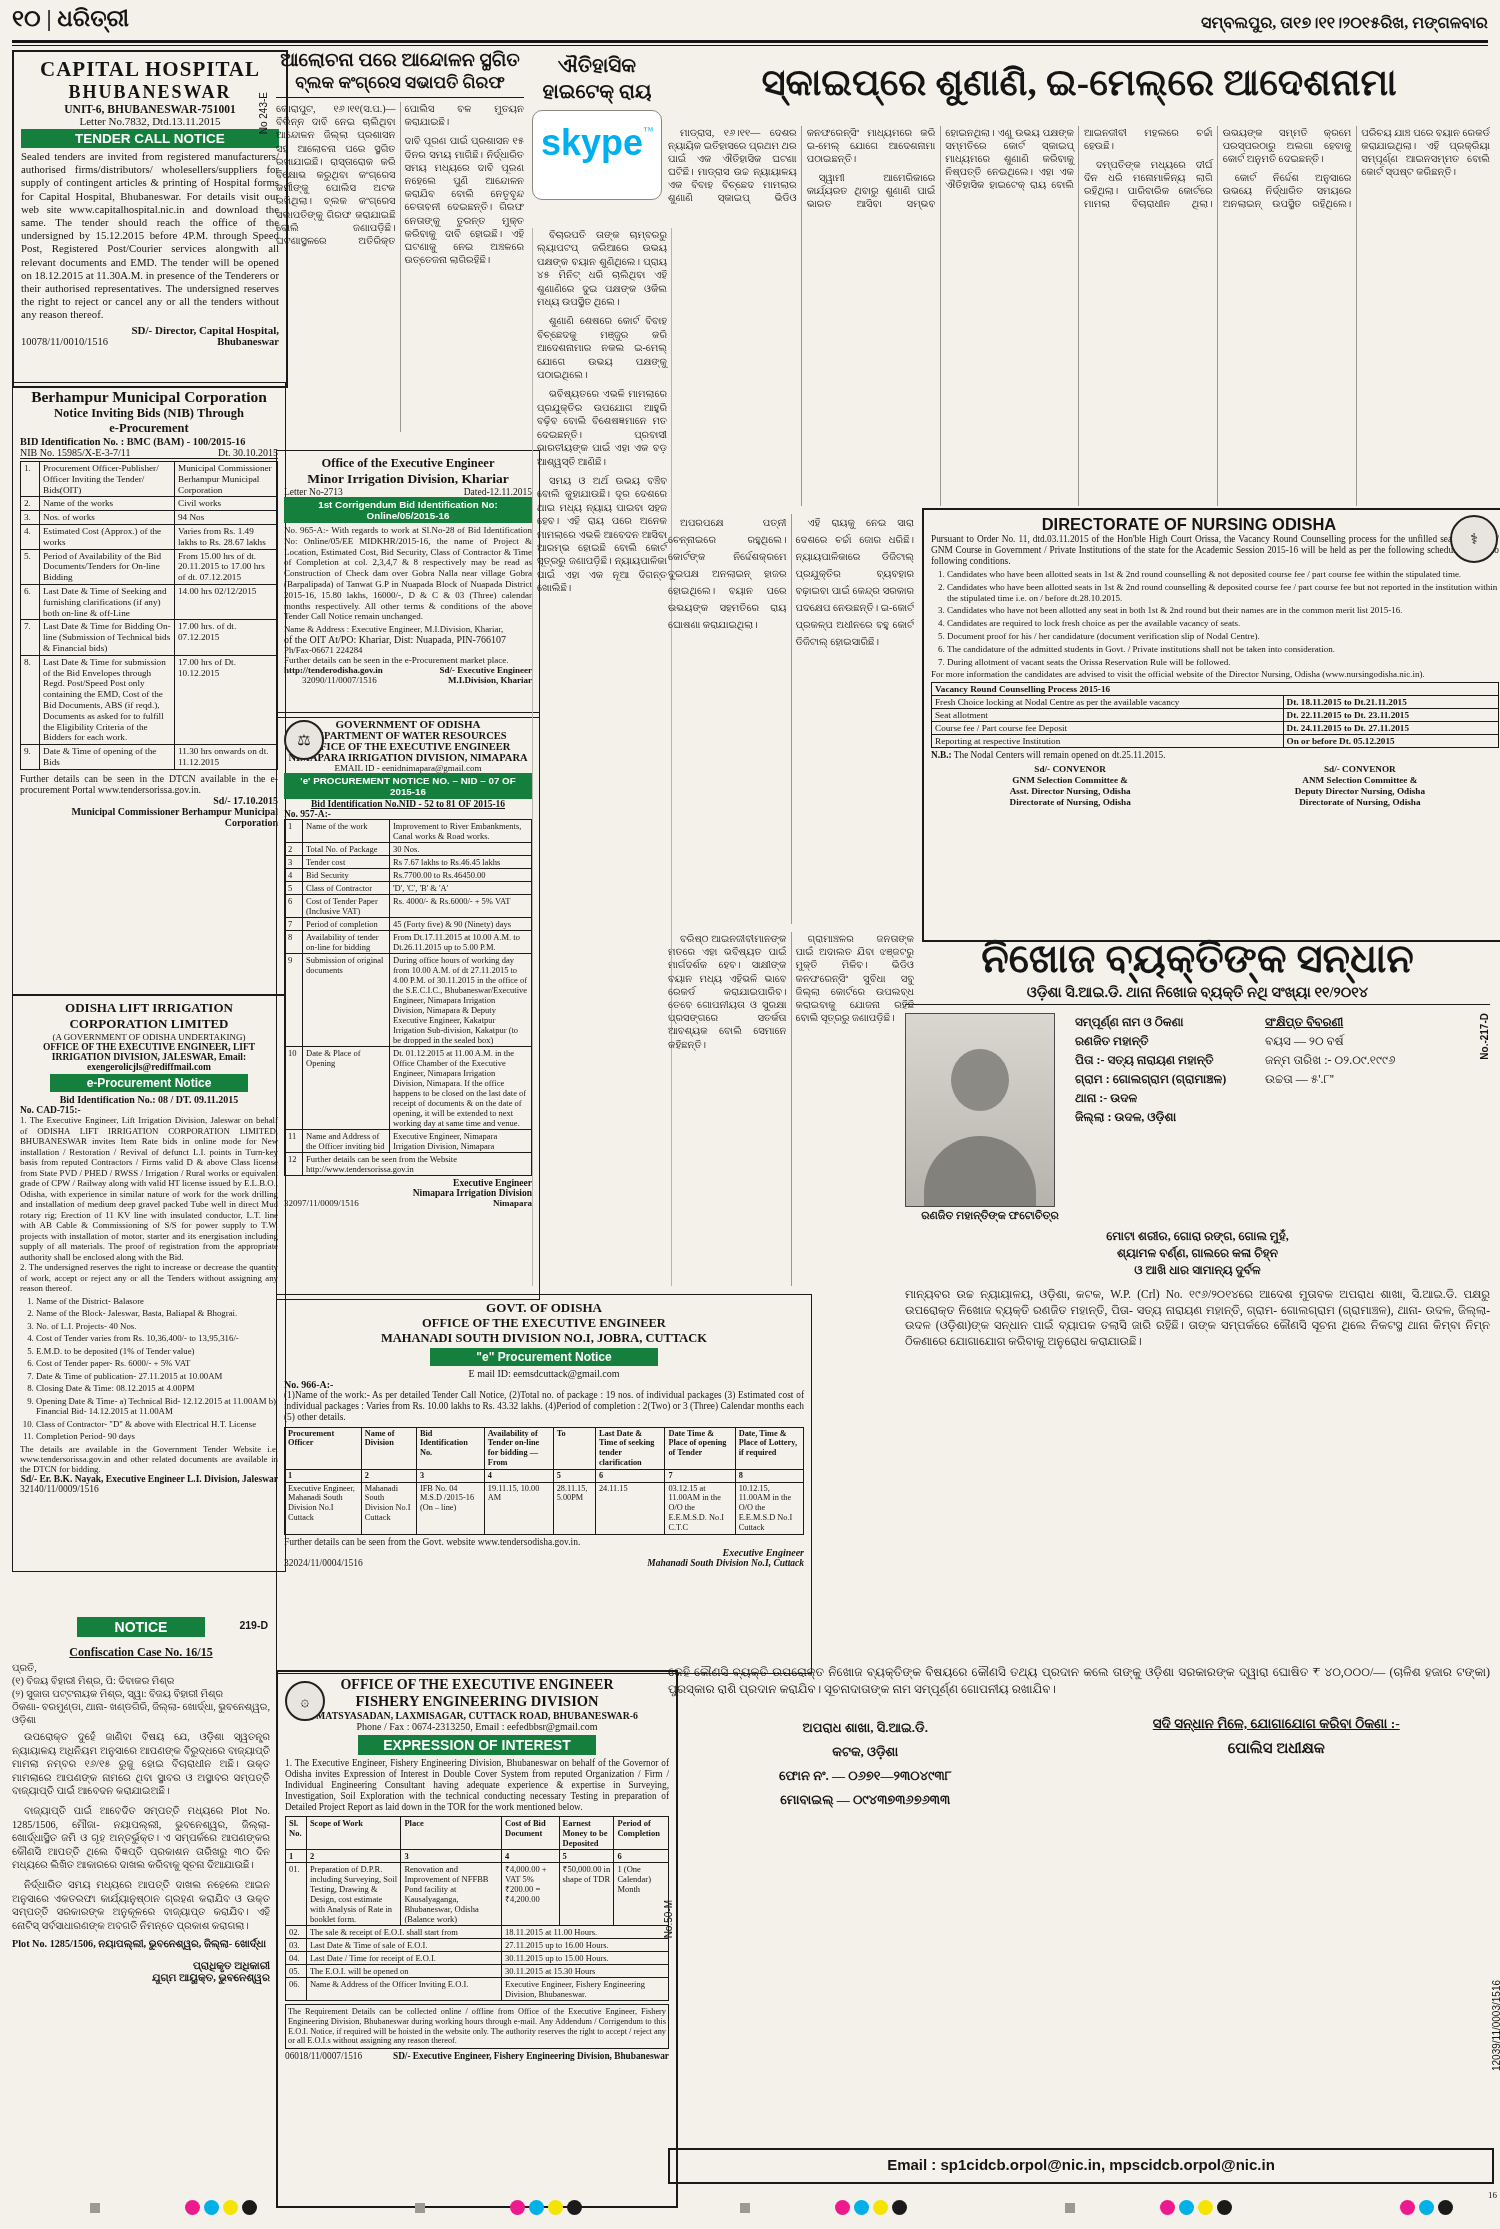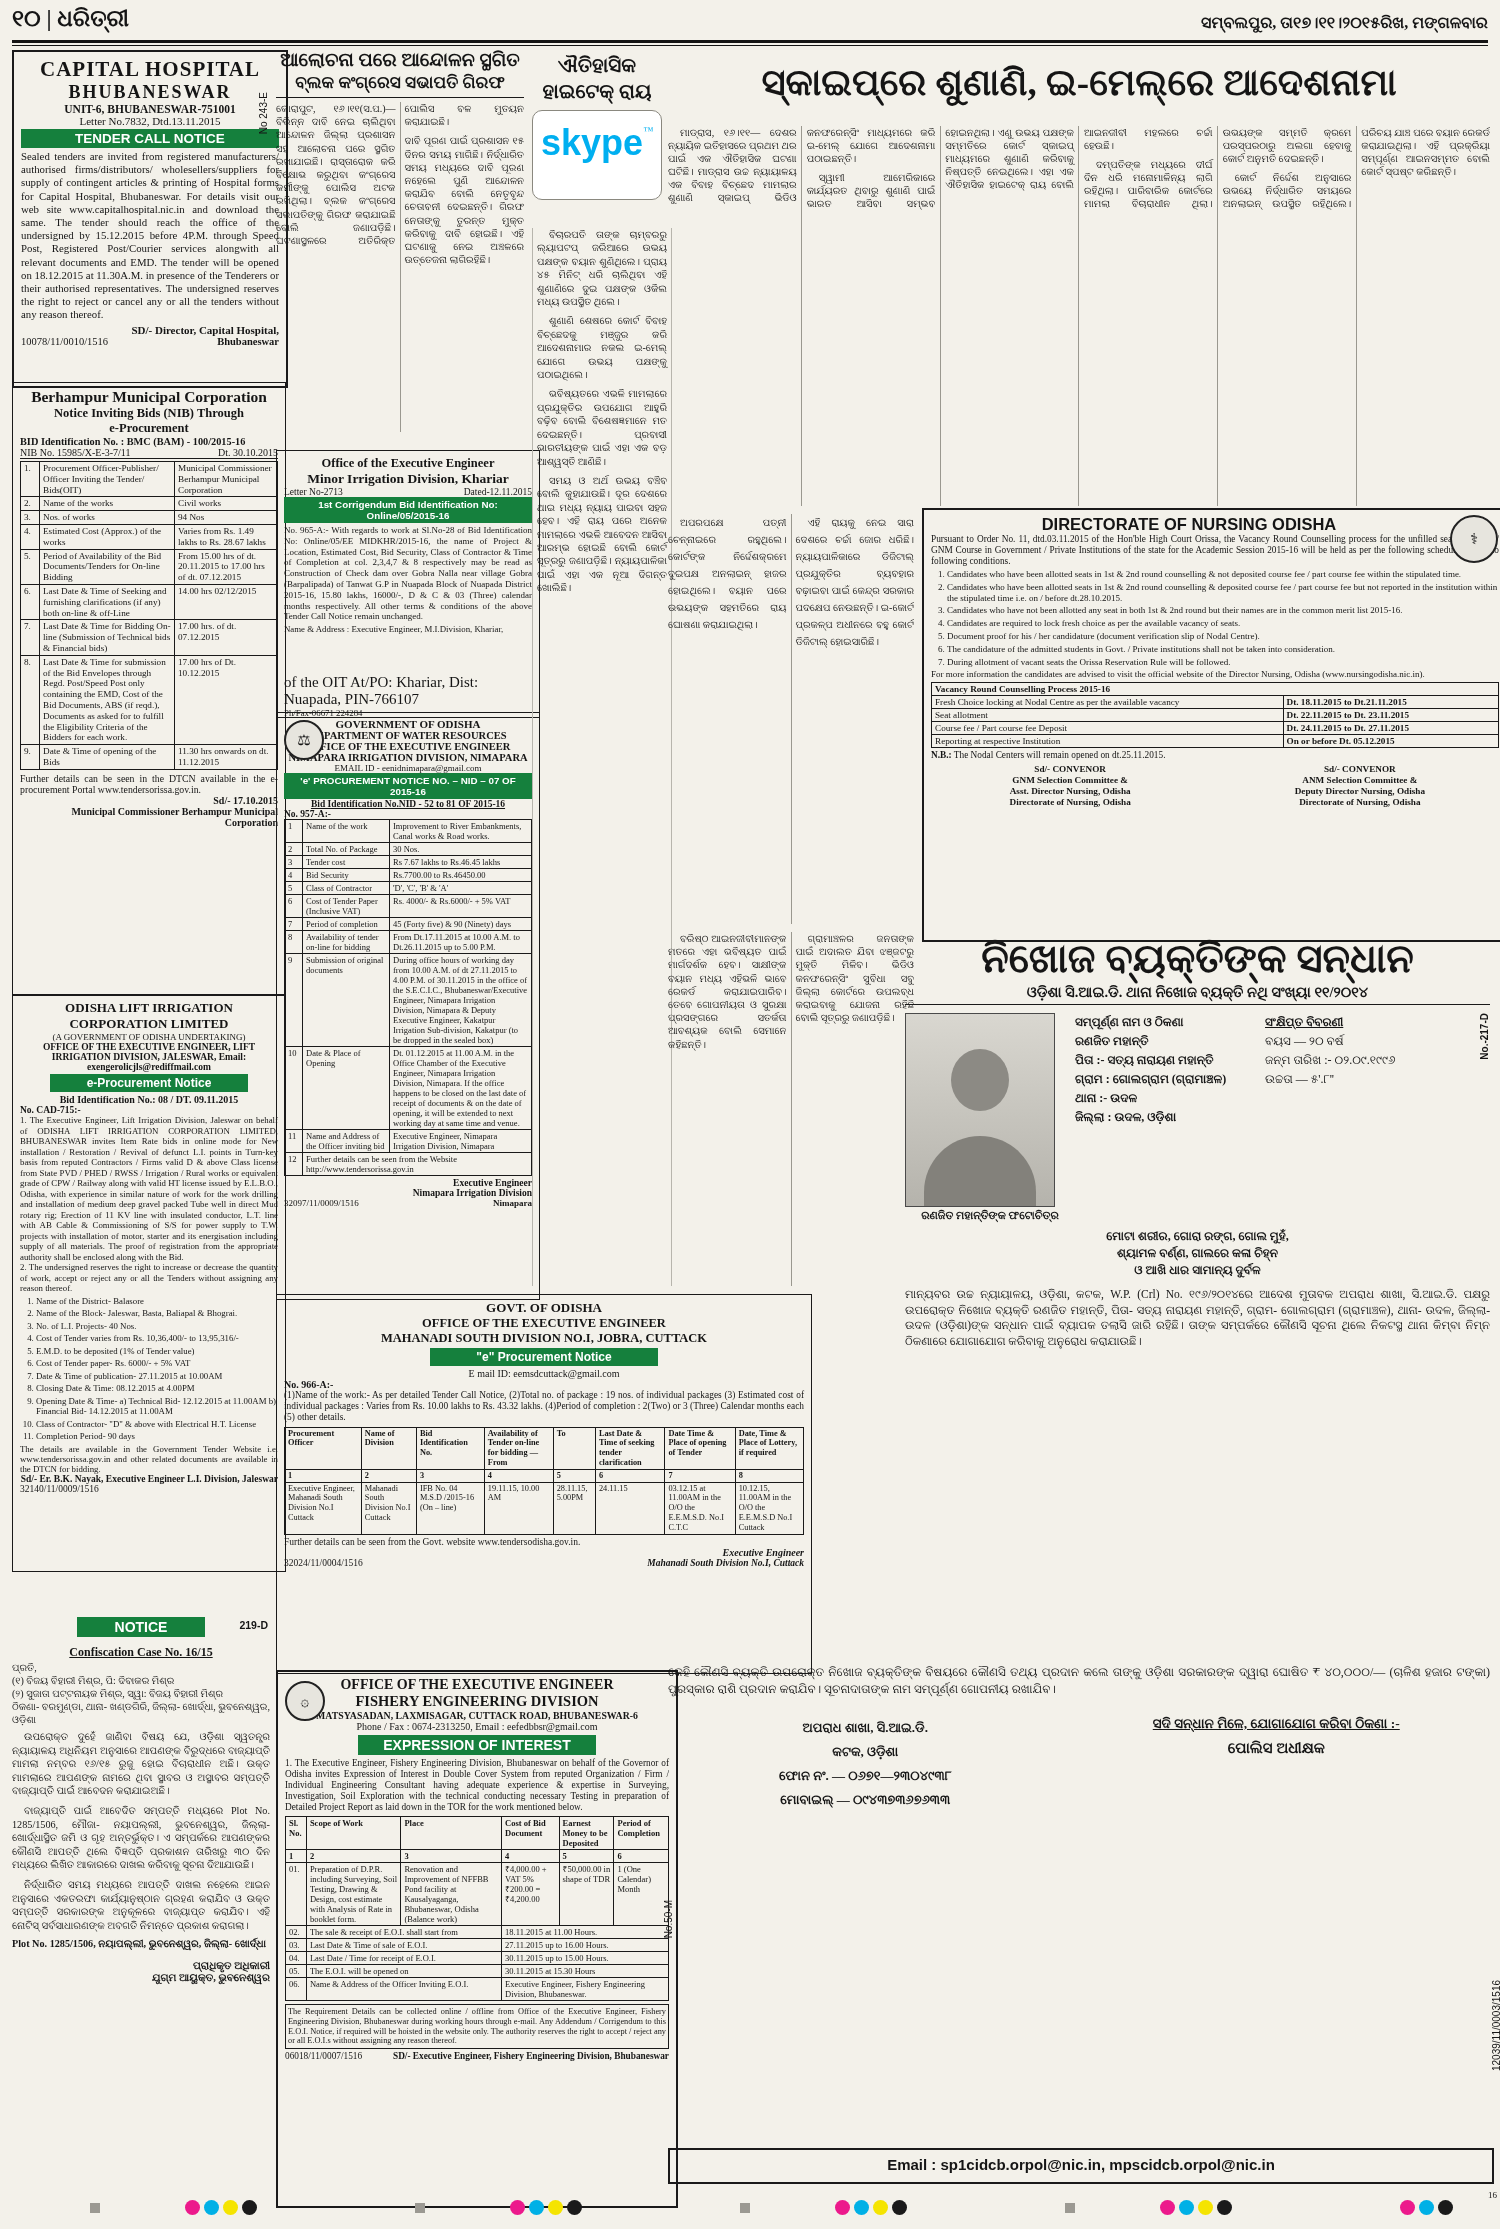--- a/index.html
+++ b/index.html
@@ -213,21 +213,21 @@
   <div class="abs bx pad" style="left:276px;top:450px;width:248px;height:256px;">
     <div class="ctr b" style="font-size:12.5px;">Office of the Executive Engineer</div>
     <div class="ctr b" style="font-size:13.5px;">Minor Irrigation Division, Khariar</div>
     <div style="font-size:9.5px;">
       <span>Letter No-2713</span>
       <span style="float:right;">Dated-12.11.2015</span>
     </div>
     <div class="banner" style="font-size:9.8px;">1st Corrigendum Bid Identification No: Online/05/2015-16</div>
     <div class="j" style="font-size:9px;line-height:10.8px;margin-top:2px;">No. 965-A:- With regards to work at Sl.No-28 of Bid Identification No: Online/05/EE MIDKHR/2015-16, the name of Project &amp; Location, Estimated Cost, Bid Security, Class of Contractor &amp; Time of Completion at col. 2,3,4,7 &amp; 8 respectively may be read as Construction of Check dam over Gobra Nalla near village Gobra (Barpalipada) of Tanwat G.P in Nuapada Block of Nuapada District 2015-16, 15.80 lakhs, 16000/-, D &amp; C &amp; 03 (Three) calendar months respectively. All other terms &amp; conditions of the above Tender Call Notice remain unchanged.</div>
     <div style="font-size:8.8px;margin-top:2px;">Name &amp; Address : Executive Engineer, M.I.Division, Khariar,</div>
-    <div style="font-size:15px;margin-top:40px;">of the OIT        At/PO: Khariar, Dist: Nuapada, PIN-766107</div>
+    <div style="font-size:10px;">of the OIT        At/PO: Khariar, Dist: Nuapada, PIN-766107</div>
     <div style="font-size:8.8px;">Ph/Fax-06671 224284</div>
     <div style="font-size:9px;">Further details can be seen in the e-Procurement market place.</div>
     <div style="font-size:9px;">
       <span class="b">http://tenderodisha.gov.in</span>
       <span class="b" style="float:right;">Sd/- Executive Engineer</span>
     </div>
     <div style="font-size:9px;margin-left:18px;">
       <span>32090/11/0007/1516</span>
       <span class="b" style="float:right;">M.I.Division, Khariar</span>
     </div>

